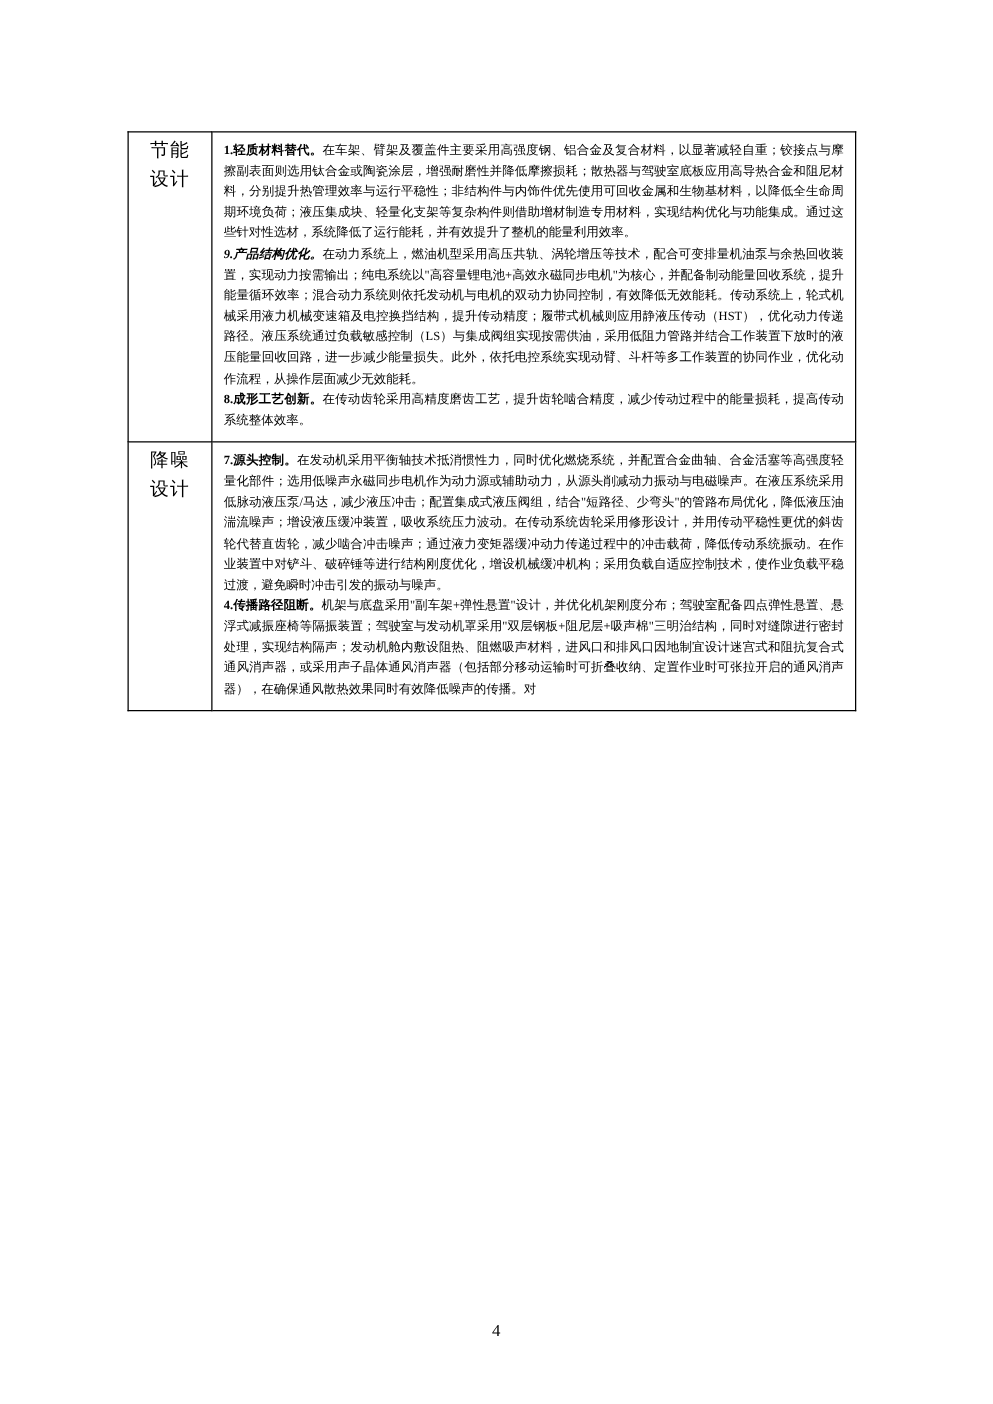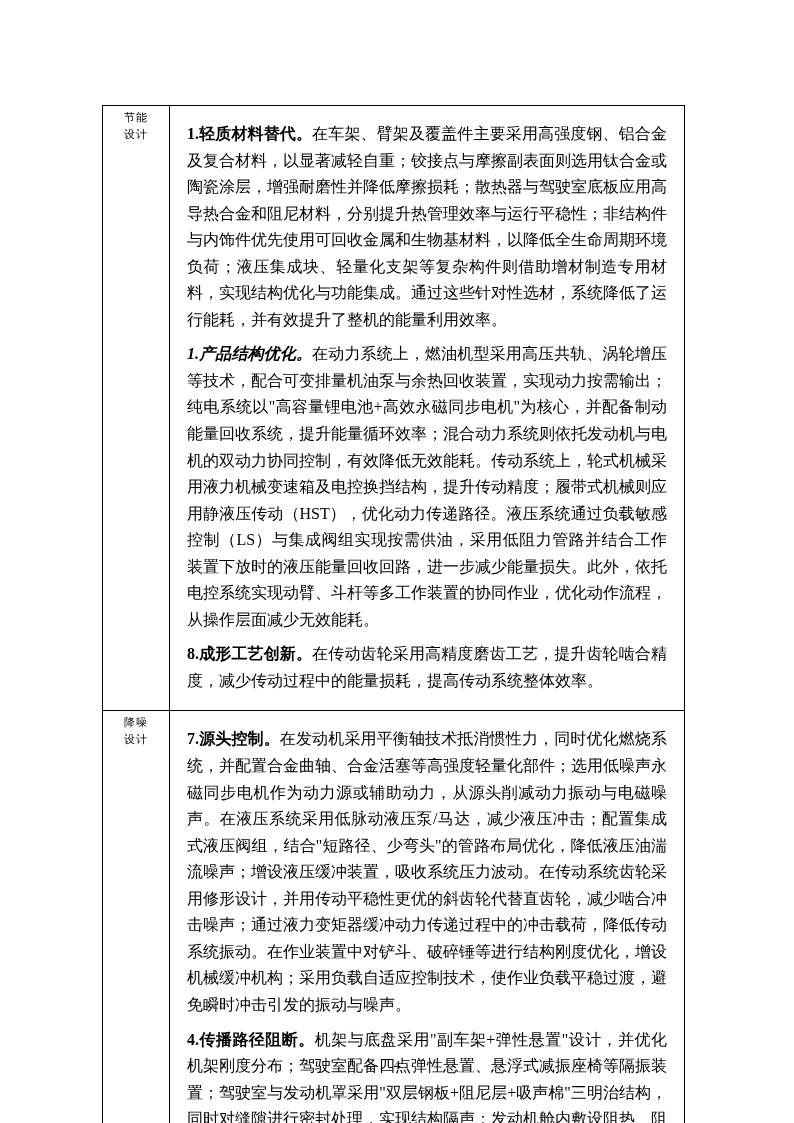--- a/index.html
+++ b/index.html
@@ -36,35 +36,35 @@
   }
   .col-label {
     width: 66px;
     text-align: center;
     vertical-align: middle;
   }
   .col-body {
     width: 514px;
   }
   .label-text {
-    font-size: 11px;
+    font-size: 15px;
     line-height: 1.5;
     letter-spacing: 1px;
-    font-family: Liberation Mono, monospace;
+    font-family: Liberation Sans, sans-serif;
     padding: 4px 2px;
   }
   .body-inner {
     padding: 7px 9px 8px 9px;
   }
   .para {
-    font-size: 16px;
+    font-size: 10px;
     line-height: 1.66;
     text-align: justify;
     text-justify: inter-ideograph;
-    margin: 8px;
+    margin: 0;
     text-indent: 0;
   }
   .para + .para {
     margin-top: 0px;
   }
   .lead {
     font-weight: bold;
   }
   .lead-italic {
     font-weight: bold;
@@ -90,21 +90,21 @@
       <tr>
         <td class="col-label">
           <div class="label-text">
             <div>节能</div>
             <div>设计</div>
           </div>
         </td>
         <td class="col-body">
           <div class="body-inner">
             <p class="para"><span class="lead">1.轻质材料替代。</span><span>在车架、臂架及覆盖件主要采用高强度钢、铝合金及复合材料，以显著减轻自重；铰接点与摩擦副表面则选用钛合金或陶瓷涂层，增强耐磨性并降低摩擦损耗；散热器与驾驶室底板应用高导热合金和阻尼材料，分别提升热管理效率与运行平稳性；非结构件与内饰件优先使用可回收金属和生物基材料，以降低全生命周期环境负荷；液压集成块、轻量化支架等复杂构件则借助增材制造专用材料，实现结构优化与功能集成。通过这些针对性选材，系统降低了运行能耗，并有效提升了整机的能量利用效率。</span></p>
-            <p class="para"><span class="lead-italic">1.产品结构优化。</span><span>在动力系统上，燃油机型采用高压共轨、涡轮增压等技术，配合可变排量机油泵与余热回收装置，实现动力按需输出；纯电系统以"高容量锂电池+高效永磁同步电机"为核心，并配备制动能量回收系统，提升能量循环效率；混合动力系统则依托发动机与电机的双动力协同控制，有效降低无效能耗。传动系统上，轮式机械采用液力机械变速箱及电控换挡结构，提升传动精度；履带式机械则应用静液压传动（HST），优化动力传递路径。液压系统通过负载敏感控制（LS）与集成阀组实现按需供油，采用低阻力管路并结合工作装置下放时的液压能量回收回路，进一步减少能量损失。此外，依托电控系统实现动臂、斗杆等多工作装置的协同作业，优化动作流程，从操作层面减少无效能耗。</span></p>
+            <p class="para"><span class="lead-italic">9.产品结构优化。</span><span>在动力系统上，燃油机型采用高压共轨、涡轮增压等技术，配合可变排量机油泵与余热回收装置，实现动力按需输出；纯电系统以"高容量锂电池+高效永磁同步电机"为核心，并配备制动能量回收系统，提升能量循环效率；混合动力系统则依托发动机与电机的双动力协同控制，有效降低无效能耗。传动系统上，轮式机械采用液力机械变速箱及电控换挡结构，提升传动精度；履带式机械则应用静液压传动（HST），优化动力传递路径。液压系统通过负载敏感控制（LS）与集成阀组实现按需供油，采用低阻力管路并结合工作装置下放时的液压能量回收回路，进一步减少能量损失。此外，依托电控系统实现动臂、斗杆等多工作装置的协同作业，优化动作流程，从操作层面减少无效能耗。</span></p>
             <p class="para"><span class="lead">8.成形工艺创新。</span><span>在传动齿轮采用高精度磨齿工艺，提升齿轮啮合精度，减少传动过程中的能量损耗，提高传动系统整体效率。</span></p>
           </div>
         </td>
       </tr>
       <tr>
         <td class="col-label">
           <div class="label-text">
             <div>降噪</div>
             <div>设计</div>
           </div>

